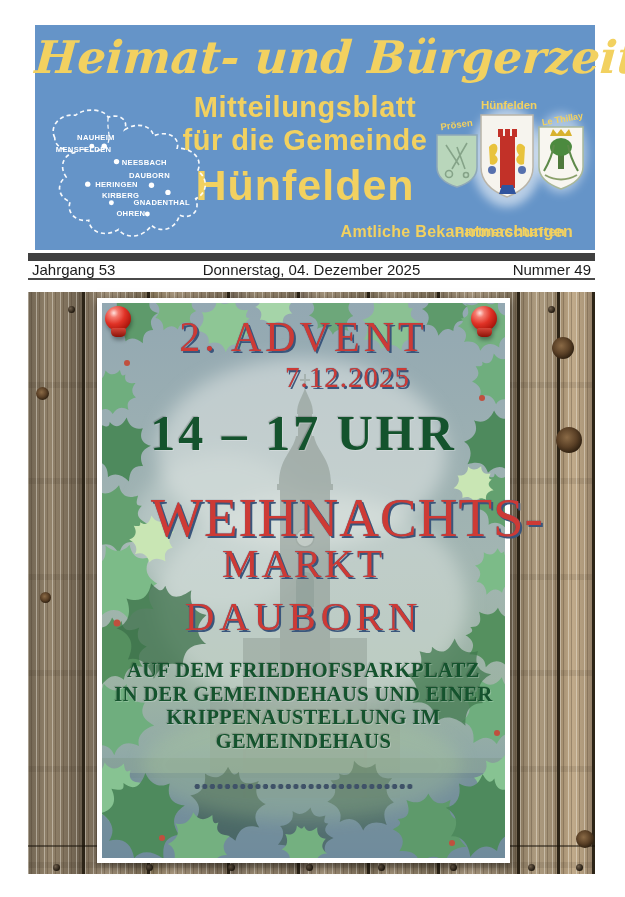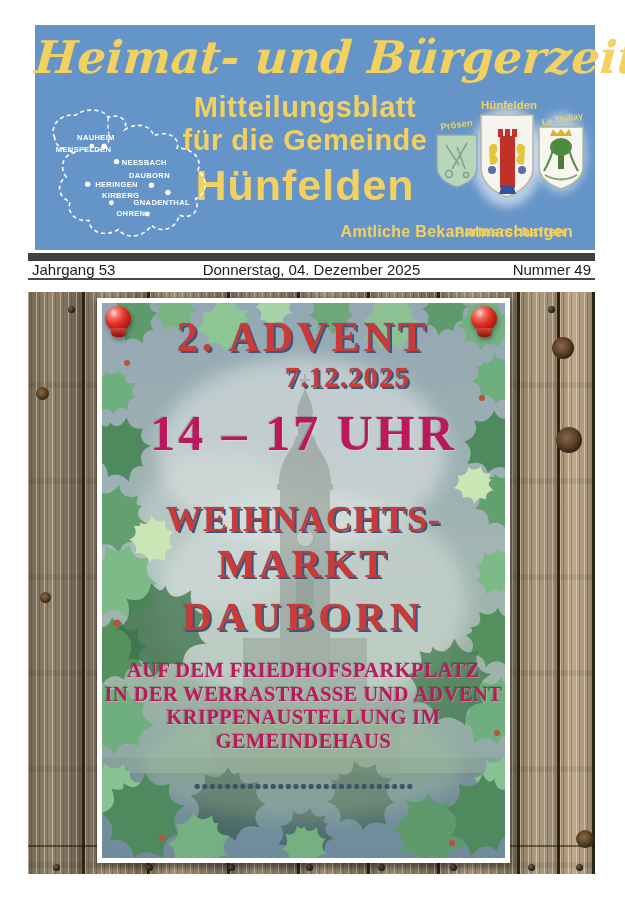--- a/index.html
+++ b/index.html
@@ -77,31 +77,31 @@
   .joint{position:absolute;left:0;top:553px;width:100%;height:2px;background:rgba(22,15,8,.5);}
 
   
   .poster{
     position:absolute;left:69px;top:6px;width:413px;height:565px;
     background:#ffffff;box-shadow:0 3px 9px rgba(0,0,0,.5);
   }
   .poster-art{position:absolute;left:5px;top:5px;width:403px;height:555px;}
   .pline{position:absolute;left:0;width:100%;text-align:center;white-space:nowrap;}
   .serif-red{
-    font-family:"Liberation Serif",serif;font-weight:bold;color:#cd3a35;
+    font-family:"Liberation Serif",serif;font-weight:normal;color:#cd3a35;
     text-shadow:2px 2px 0 #3a567c, 0 0 1px #3a567c;
   }
   .serif-green{
-    font-family:"Liberation Serif",serif;font-weight:bold;color:#be185d;
+    font-family:"Liberation Serif",serif;font-weight:bold;color:#14532d;
     text-shadow:1px 1px 0 rgba(255,255,255,.22), -1px -1px 1px rgba(0,0,0,.18);
   }
   .event-title{top:15px;font-size:42px;letter-spacing:4px;}
   .event-date{top:63px;font-size:29px;letter-spacing:1px;padding-left:44px;}
   .event-time{top:106px;font-size:50px;letter-spacing:3px;}
-  .market-l1{top:200px;font-size:36px;letter-spacing:1px;}
+  .market-l1{top:188px;font-size:55px;letter-spacing:1px;margin-left:44px;}
   .market-l2{top:241px;font-size:41px;letter-spacing:3px;}
   .market-l3{top:294px;font-size:41px;letter-spacing:5px;}
   .location-block{position:absolute;left:0;top:361px;width:100%;text-align:center;}
   .location-block div{font-size:20.5px;line-height:23.5px;letter-spacing:.4px;white-space:nowrap;}
   .dotted-sep{
     position:absolute;top:485px;left:50%;transform:translateX(-50%);
     width:220px;height:7px;
     background-image:radial-gradient(circle at 3.2px 3.5px, #3f5268 2.4px, rgba(63,82,104,0) 3px);
     background-size:7.6px 7px;background-repeat:repeat-x;
   }
@@ -379,21 +379,21 @@
 
     <div class="pline serif-red event-title">2. ADVENT</div>
     <div class="pline serif-red event-date">7.12.2025</div>
     <div class="pline serif-green event-time">14 – 17 UHR</div>
     <div class="pline serif-red market-l1">WEIHNACHTS-</div>
     <div class="pline serif-red market-l2">MARKT</div>
     <div class="pline serif-red market-l3">DAUBORN</div>
 
     <div class="location-block serif-green">
       <div>AUF DEM FRIEDHOFSPARKPLATZ</div>
-      <div>IN DER WERRASTRASSE UND ADVENT</div>
+      <div>IN DER GEMEINDEHAUS UND EINER</div>
       <div>KRIPPENAUSTELLUNG IM</div>
       <div>GEMEINDEHAUS</div>
     </div>
 
     <div class="dotted-sep"></div>
 
   </div>
 </div>
 
 </body></html>

